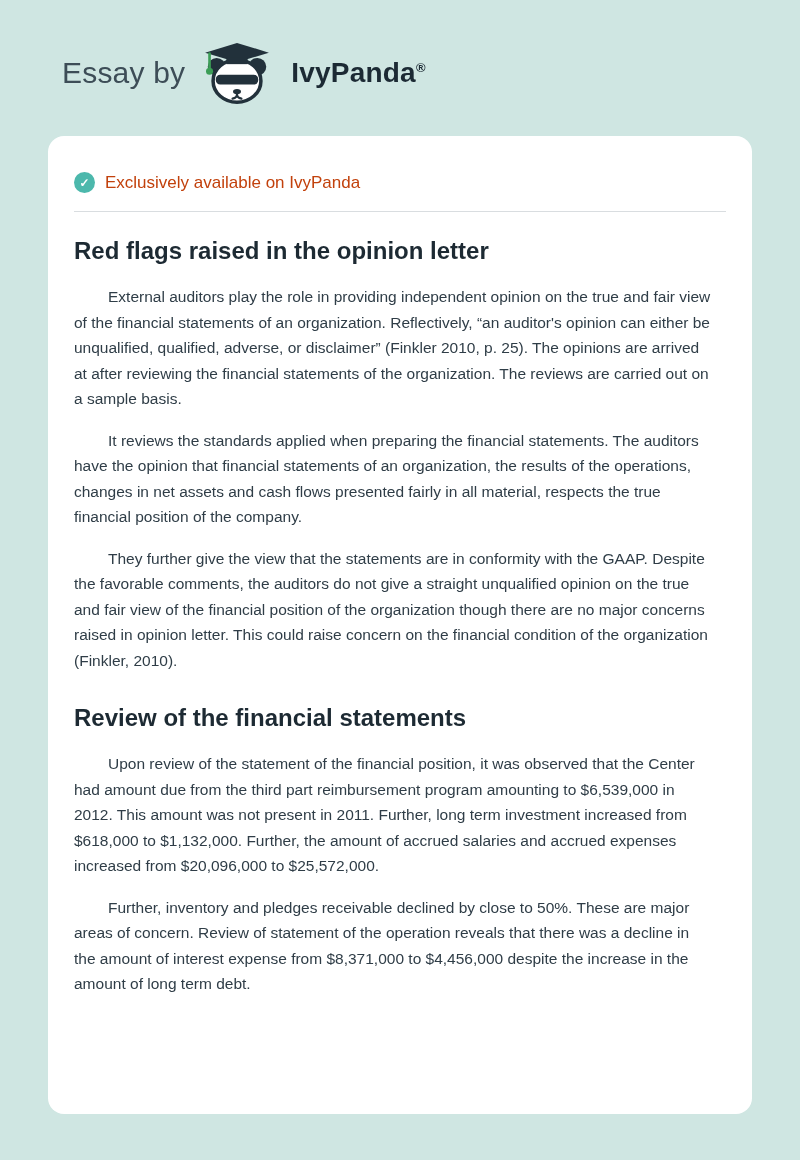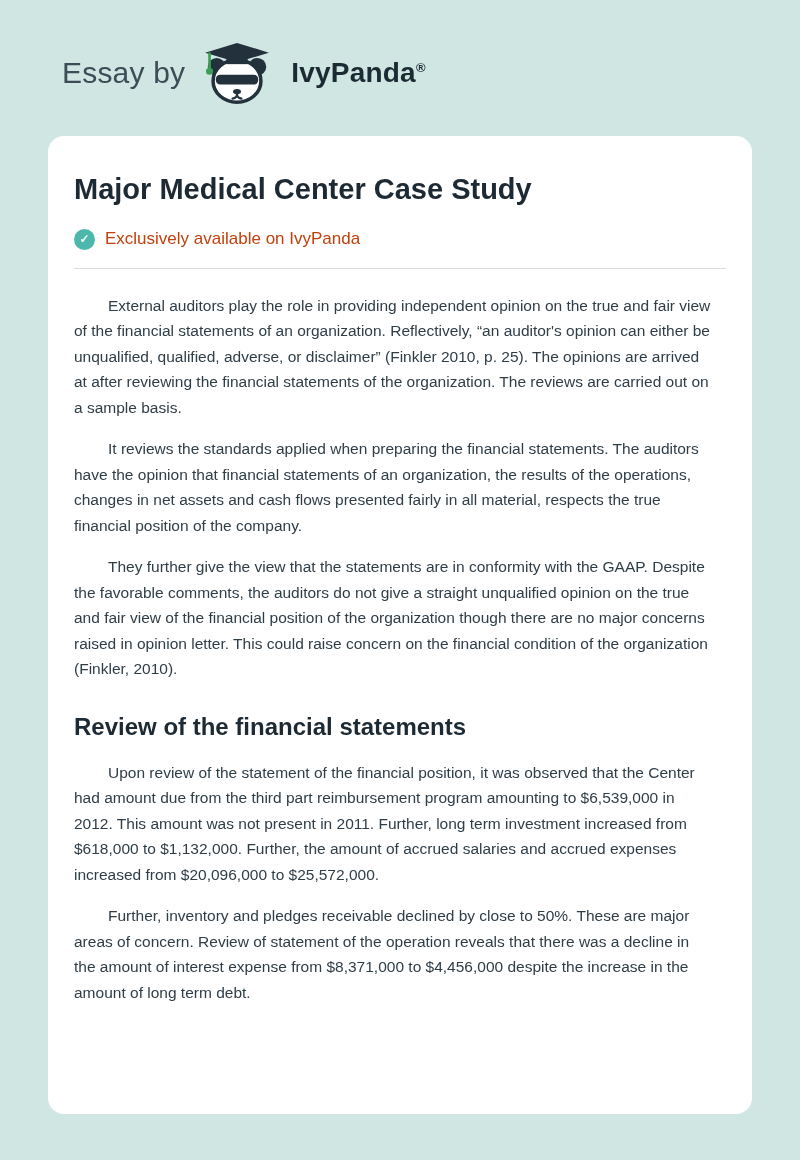--- a/index.html
+++ b/index.html
@@ -142,29 +142,29 @@
           <path d="M9 13 L9 30" stroke="#3c9e57" stroke-width="3" stroke-linecap="round"></path>
           <circle cx="9" cy="33" r="4" fill="#3c9e57"></circle>
         </svg>
       </span>
       <span class="brand"><span>IvyPanda</span><sup>®</sup></span>
     </span>
   </div>
 
   <div class="card">
 
-    <h1 class="article-title">Major Medical Center Case Study</h1>
 
     <div class="availability">
       <span class="check-badge">✓</span>
       <span class="availability-label">Exclusively available on IvyPanda</span>
     </div>
 
     <hr class="divider">
 
+    <h2 class="section-heading first">Red flags raised in the opinion letter</h2>
     <p class="body-paragraph">External auditors play the role in providing independent opinion on the true and fair view of the financial statements of an organization. Reflectively, “an auditor's opinion can either be unqualified, qualified, adverse, or disclaimer” (Finkler 2010, p. 25). The opinions are arrived at after reviewing the financial statements of the organization. The reviews are carried out on a sample basis.</p>
     <p class="body-paragraph">It reviews the standards applied when preparing the financial statements. The auditors have the opinion that financial statements of an organization, the results of the operations, changes in net assets and cash flows presented fairly in all material, respects the true financial position of the company.</p>
     <p class="body-paragraph">They further give the view that the statements are in conformity with the GAAP. Despite the favorable comments, the auditors do not give a straight unqualified opinion on the true and fair view of the financial position of the organization though there are no major concerns raised in opinion letter. This could raise concern on the financial condition of the organization (Finkler, 2010).</p>
 
     <h2 class="section-heading">Review of the financial statements</h2>
     <p class="body-paragraph">Upon review of the statement of the financial position, it was observed that the Center had amount due from the third part reimbursement program amounting to $6,539,000 in 2012. This amount was not present in 2011. Further, long term investment increased from $618,000 to $1,132,000. Further, the amount of accrued salaries and accrued expenses increased from $20,096,000 to $25,572,000.</p>
     <p class="body-paragraph">Further, inventory and pledges receivable declined by close to 50%. These are major areas of concern. Review of statement of the operation reveals that there was a decline in the amount of interest expense from $8,371,000 to $4,456,000 despite the increase in the amount of long term debt.</p>
 
   </div>
 </div>

